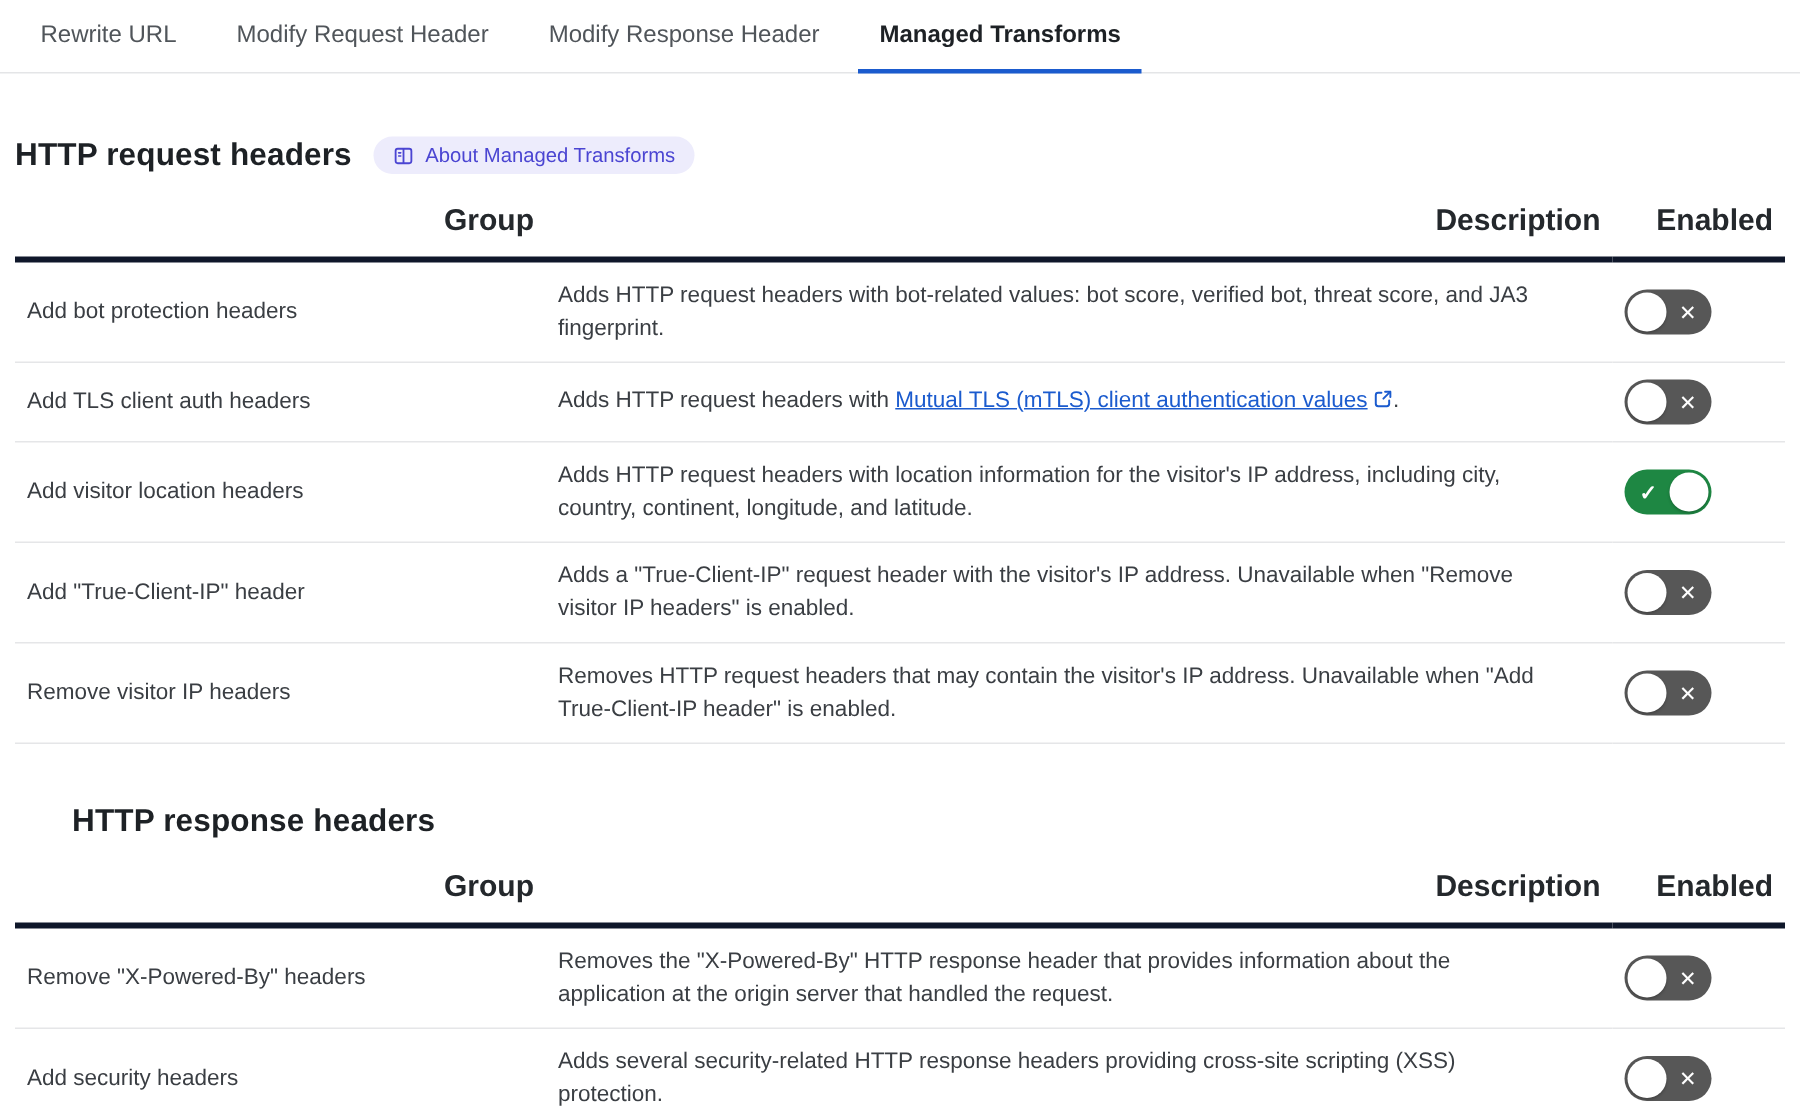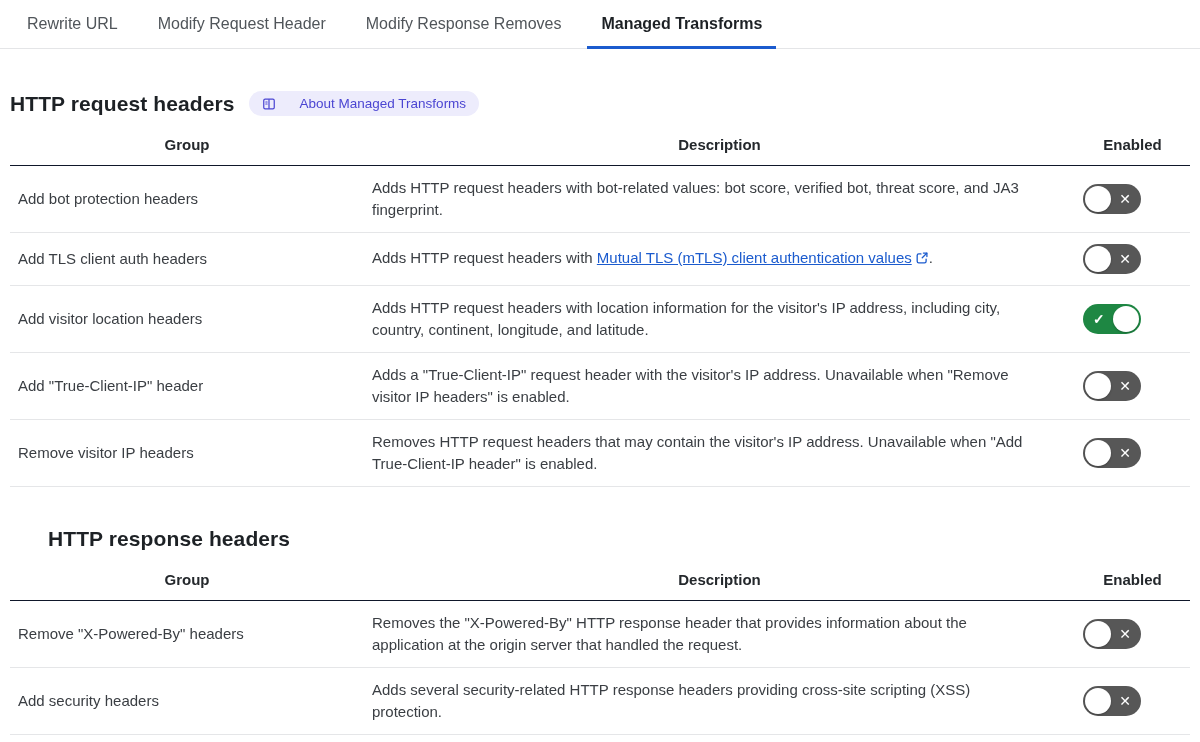--- a/index.html
+++ b/index.html
@@ -11,49 +11,49 @@
   .tab { position: relative; display: flex; align-items: center; padding: 0 14px; font-size: 16px; color: #50555a; cursor: pointer; white-space: nowrap; background: none; border: none; font-family: inherit; text-align: right; }
   .tab.active { color: #1d2125; font-weight: 700; }
   .tab.active::after { content: ""; position: absolute; left: 0; right: 0; bottom: -1px; height: 3px; background: var(--accent); }
 
   
   main { padding: 0 10px; }
   .section-head { display: flex; align-items: flex-end; gap: 14px; margin: 42px 0 10px; }
   .section-head h1 { font-size: 21px; font-weight: 700; color: #1d2125; letter-spacing: .1px; }
   #response-section .section-head { margin-top: 40px; margin-left: 38px; }
 
-  .badge { display: inline-flex; align-items: center; gap: 24px; background: #edecfc; color: #4b45d2; border-radius: 14px; padding: 5px 13px; font-size: 13.5px; text-decoration: none; cursor: pointer; }
+  .badge { display: inline-flex; align-items: center; gap: 8px; background: #edecfc; color: #4b45d2; border-radius: 14px; padding: 5px 13px; font-size: 13.5px; text-decoration: none; cursor: pointer; }
   .badge svg { display: block; }
 
   
   table { width: 100%; border-collapse: collapse; table-layout: fixed; }
   col.c-group { width: 354px; }
   col.c-desc { width: 711px; }
-  thead th { text-align: center; font-size: 15px; font-weight: 700; color: #24282c; padding: 10px 8px 12px; border-bottom: 1px solid #0f172a; }
+  thead th { text-align: right; font-size: 20px; font-weight: 700; color: #24282c; padding: 10px 8px 12px; border-bottom: 4px solid #0f172a; }
   tbody td { border-bottom: 1px solid #e5e6e8; padding: 11px 8px; font-size: 15px; line-height: 22px; vertical-align: middle; color: #3a3e43; }
   td.desc { padding-right: 34px; }
   td.desc a { color: var(--accent); text-decoration: underline; text-align: right; }
   td.desc .ext-icon { vertical-align: -2px; margin-left: 3px; color: var(--accent); }
 
   
   .toggle { width: 58px; height: 30px; border-radius: 15px; border: none; padding: 0 2px; display: flex; align-items: center; justify-content: space-between; cursor: pointer; }
   .toggle .knob { width: 26px; height: 26px; border-radius: 50%; background: #fff; flex: none; box-shadow: 0 1px 2px rgba(0,0,0,.25); }
   .toggle .glyph { color: #fff; font-size: 14px; line-height: 1; flex: none; }
   .toggle.off { background: var(--toggle-off); }
   .toggle.off .glyph { margin-right: 8px; }
   .toggle.on { background: var(--toggle-on); }
   .toggle.on .glyph { margin-left: 8px; font-weight: 700; }
 </style>
 </head>
 <body>
 
 <nav class="tabbar">
   <button class="tab">Rewrite URL</button>
   <button class="tab">Modify Request Header</button>
-  <button class="tab">Modify Response Removes</button>
+  <button class="tab">Modify Response Header</button>
   <button class="tab active">Managed Transforms</button>
 </nav>
 
 <main>
 
   <section id="request-section">
     <div class="section-head">
       <h1>HTTP request headers</h1>
       <a class="badge">
         <span>

